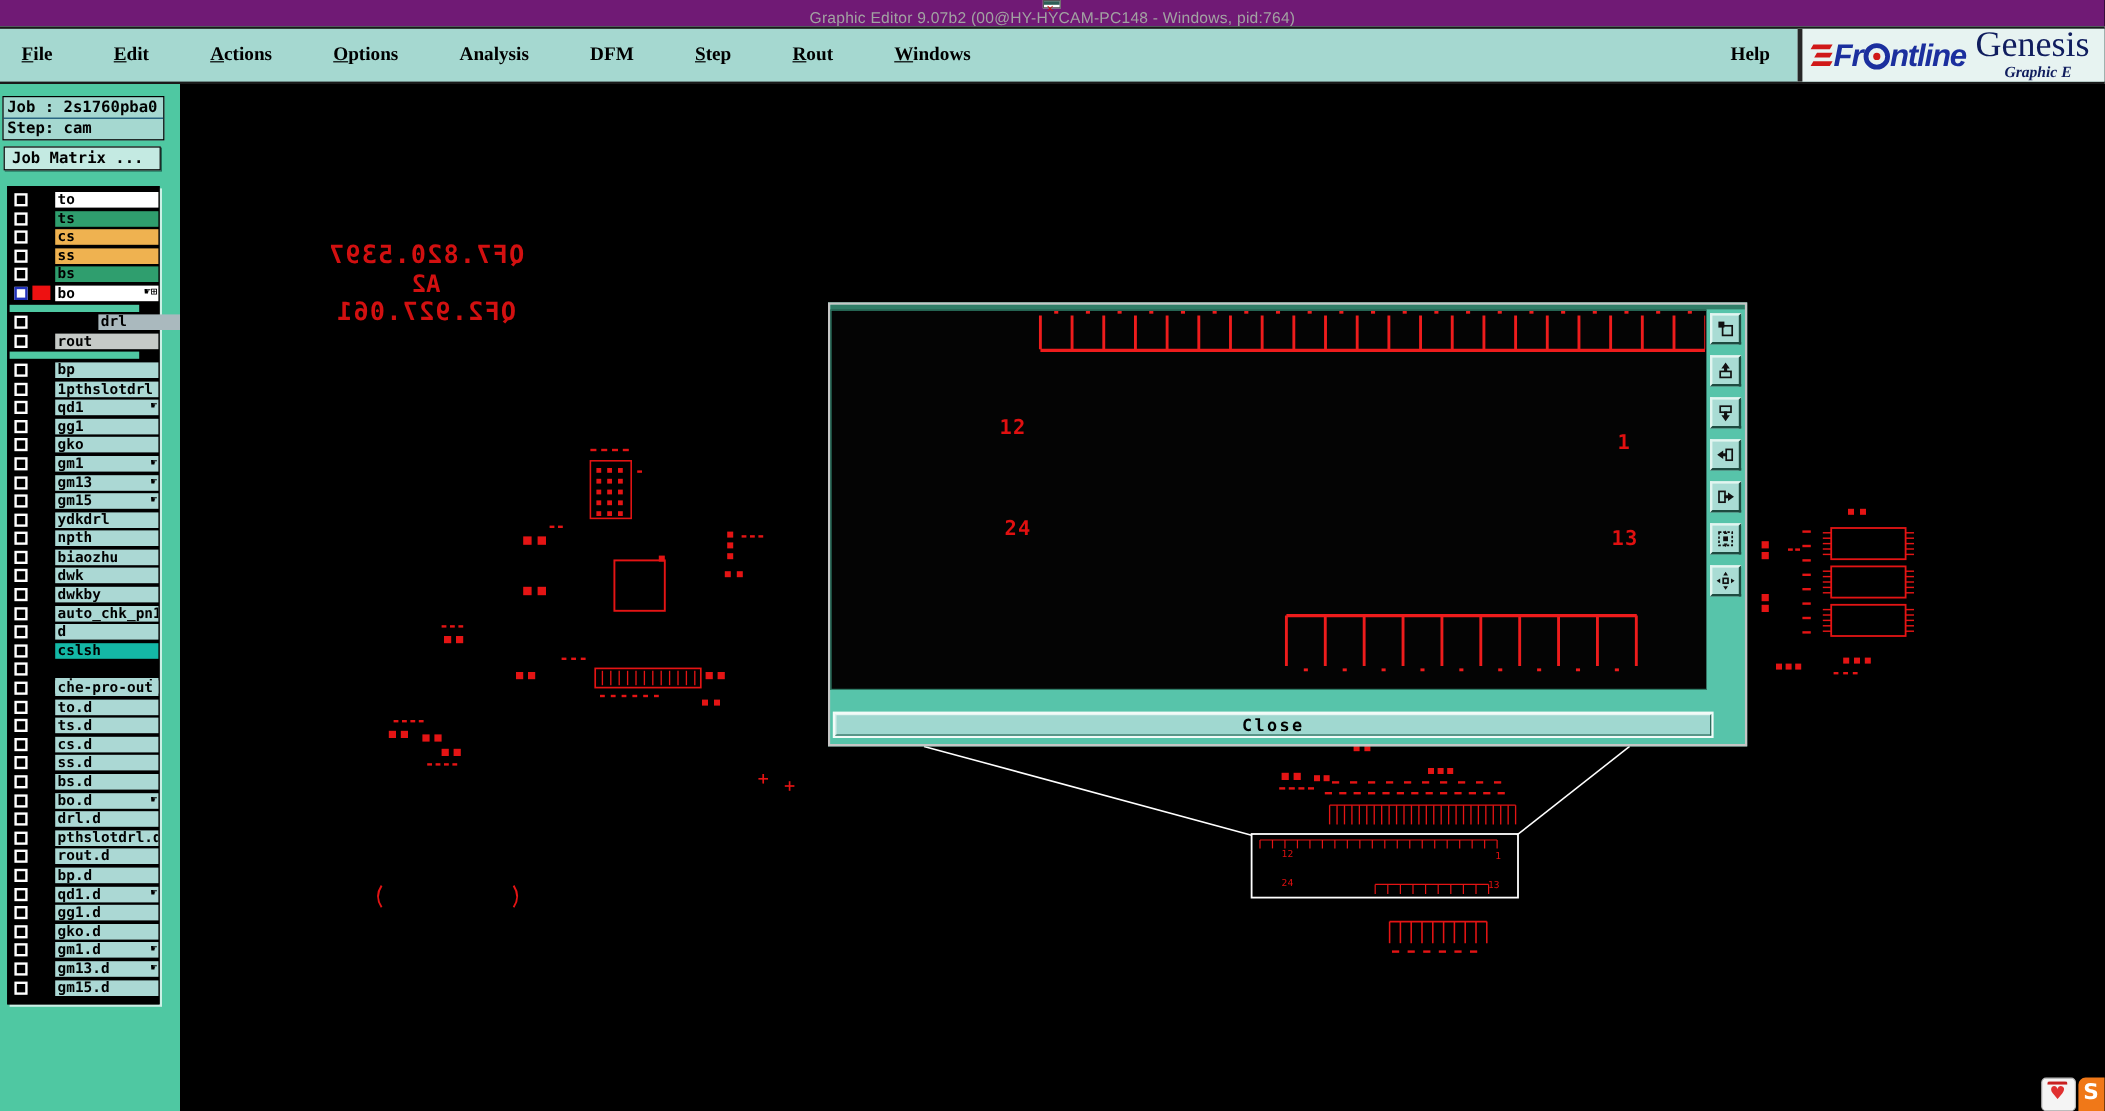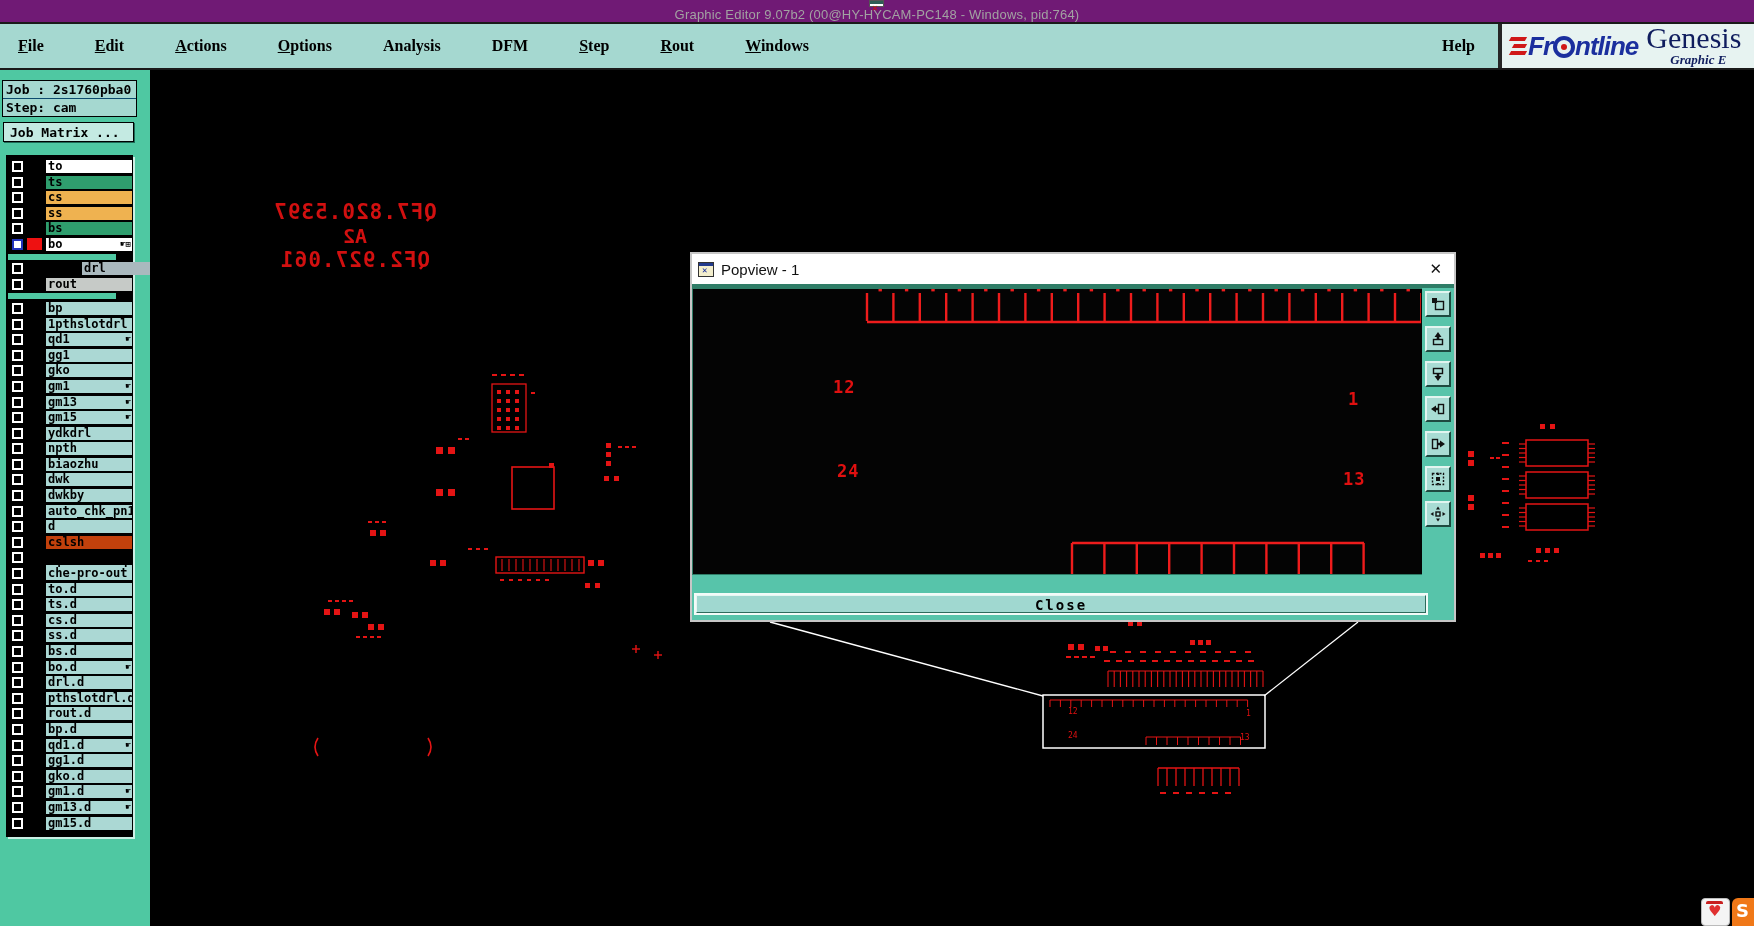--- a/index.html
+++ b/index.html
@@ -267,21 +267,21 @@
           <span class="lname" style="background: rgb(171, 216, 212);">auto_chk_pn1</span>
         </div>
         <div class="lrow">
           <span class="cb"></span>
           <span class="sw empty"></span>
           <span class="lname" style="background: rgb(171, 216, 212);">d</span>
         </div>
         <div class="lrow">
           <span class="cb"></span>
           <span class="sw empty"></span>
-          <span class="lname" style="background: #c2410c;">cslsh</span>
+          <span class="lname" style="background: #14b8a6;">cslsh</span>
         </div>
         <div class="lrow">
           <span class="cb"></span>
           <span class="sw empty"></span>
           <span class="lname" style="background: rgb(171, 216, 212); margin-top: 28px;">via+covered</span>
         </div>
         <div class="lrow">
           <span class="cb"></span>
           <span class="sw empty"></span>
           <span class="lname" style="background: rgb(171, 216, 212);">che-pro-out</span>
@@ -645,25 +645,20 @@
       </g>
     <g font-family="DejaVu Sans Mono,monospace" font-size="8" fill="#e01010">
       <text x="1068" y="714">12</text>
       <text x="1246" y="716">1</text>
       <text x="1068" y="738">24</text>
       <text x="1240" y="740">13</text>
     </g>
   </svg>
 
   <div id="popview">
-    <div id="pv-titlebar">
-      <div id="pv-icon"></div>
-      <div id="pv-title">Popview - 1</div>
-      <div id="pv-close-x">✕</div>
-    </div>
     <div id="pv-sep"></div>
     <div id="pv-main">
       <div id="pv-content">
         <svg id="pv-svg" width="728" height="302" xmlns="http://www.w3.org/2000/svg">
             <line x1="174" y1="33" x2="728" y2="33" stroke="#ee1c1c" stroke-width="2.6"></line>
             <line x1="174" y1="4" x2="174" y2="32" stroke="#ee1c1c" stroke-width="2.4"></line>
             <rect x="185.5" y="0" width="3.4" height="2.4" fill="#ee1c1c"></rect>
             <line x1="200.4" y1="4" x2="200.4" y2="32" stroke="#ee1c1c" stroke-width="2.4"></line>
             <rect x="211.9" y="0" width="3.4" height="2.4" fill="#ee1c1c"></rect>
             <line x1="226.8" y1="4" x2="226.8" y2="32" stroke="#ee1c1c" stroke-width="2.4"></line>

